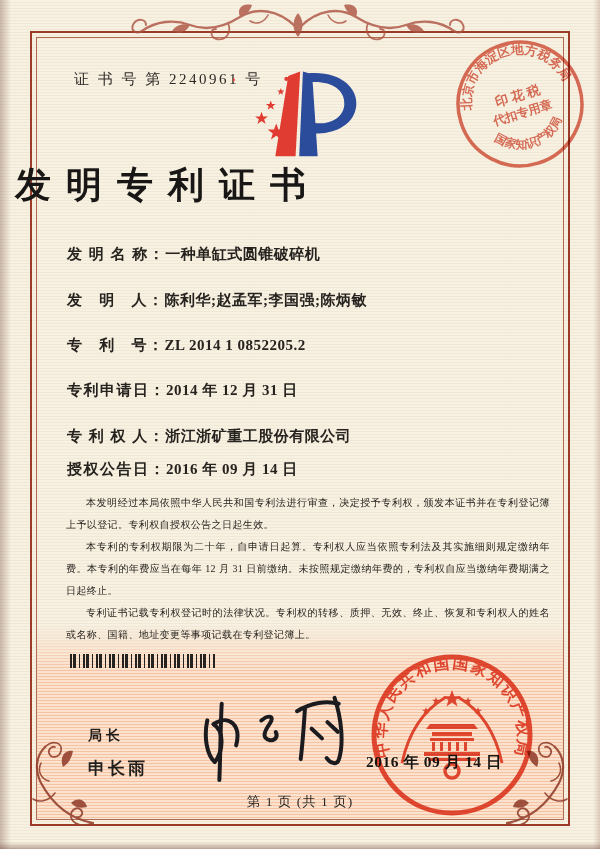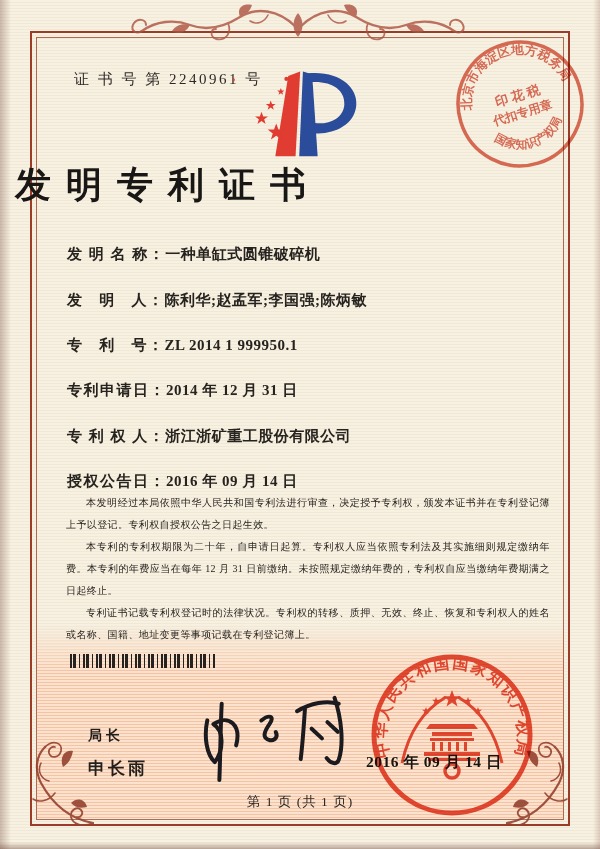--- a/index.html
+++ b/index.html
@@ -60,21 +60,21 @@
     position:absolute;left:0;top:161px;width:600px;z-index:2;
     font-size:36px;font-weight:bold;color:#191715;
     letter-spacing:15px;text-indent:15px;
   }
   .field-row{
     position:absolute;left:67px;z-index:2;font-size:15px;color:#26231f;white-space:pre;
   }
   .field-label{letter-spacing:1.5px;font-weight:600;}
   .field-value{font-weight:600;letter-spacing:0.5px;}
   .row-0{top:245px}.row-1{top:291px}.row-2{top:336px}
-  .row-3{top:381px}.row-4{top:427px}.row-5{top:472px}
+  .row-3{top:381px}.row-4{top:427px}.row-5{top:460px}
 
   .body-text{
     position:absolute;left:66px;top:492px;width:484px;z-index:2;
     font-size:10px;line-height:22px;color:#27241f;letter-spacing:0.4px;
     text-align:justify;
   }
   .body-text p{margin:0;text-indent:2em;}
 
   .barcode{
     position:absolute;left:70px;top:654px;width:146px;height:14px;z-index:2;
@@ -181,21 +181,21 @@
       <textPath href="#tarcBottom" startOffset="50%" text-anchor="middle">国家知识产权局</textPath>
     </text>
     <text x="70" y="66" text-anchor="middle" font-size="13" fill="#d6523c" font-weight="bold">印 花 税</text>
     <text x="70" y="83" text-anchor="middle" font-size="12" fill="#d6523c" font-weight="bold">代扣专用章</text>
   </svg>
 
   <div class="title">发明专利证书</div>
 
   <div class="field-row row-0"><span class="field-label">发 明 名 称：</span><span class="field-value">一种单缸式圆锥破碎机</span></div>
   <div class="field-row row-1"><span class="field-label">发   明   人：</span><span class="field-value">陈利华;赵孟军;李国强;陈炳敏</span></div>
-  <div class="field-row row-2"><span class="field-label">专   利   号：</span><span class="field-value">ZL 2014 1 999950.1</span></div>
+  <div class="field-row row-2"><span class="field-label">专   利   号：</span><span class="field-value">ZL 2014 1 0852205.2</span></div>
   <div class="field-row row-3"><span class="field-label">专利申请日：</span><span class="field-value">2014 年 12 月 31 日</span></div>
   <div class="field-row row-4"><span class="field-label">专 利 权 人：</span><span class="field-value">浙江浙矿重工股份有限公司</span></div>
   <div class="field-row row-5"><span class="field-label">授权公告日：</span><span class="field-value">2016 年 09 月 14 日</span></div>
 
   <div class="body-text">
     <p>本发明经过本局依照中华人民共和国专利法进行审查，决定授予专利权，颁发本证书并在专利登记簿上予以登记。专利权自授权公告之日起生效。</p>
     <p>本专利的专利权期限为二十年，自申请日起算。专利权人应当依照专利法及其实施细则规定缴纳年费。本专利的年费应当在每年 12 月 31 日前缴纳。未按照规定缴纳年费的，专利权自应当缴纳年费期满之日起终止。</p>
     <p>专利证书记载专利权登记时的法律状况。专利权的转移、质押、无效、终止、恢复和专利权人的姓名或名称、国籍、地址变更等事项记载在专利登记簿上。</p>
   </div>
 

